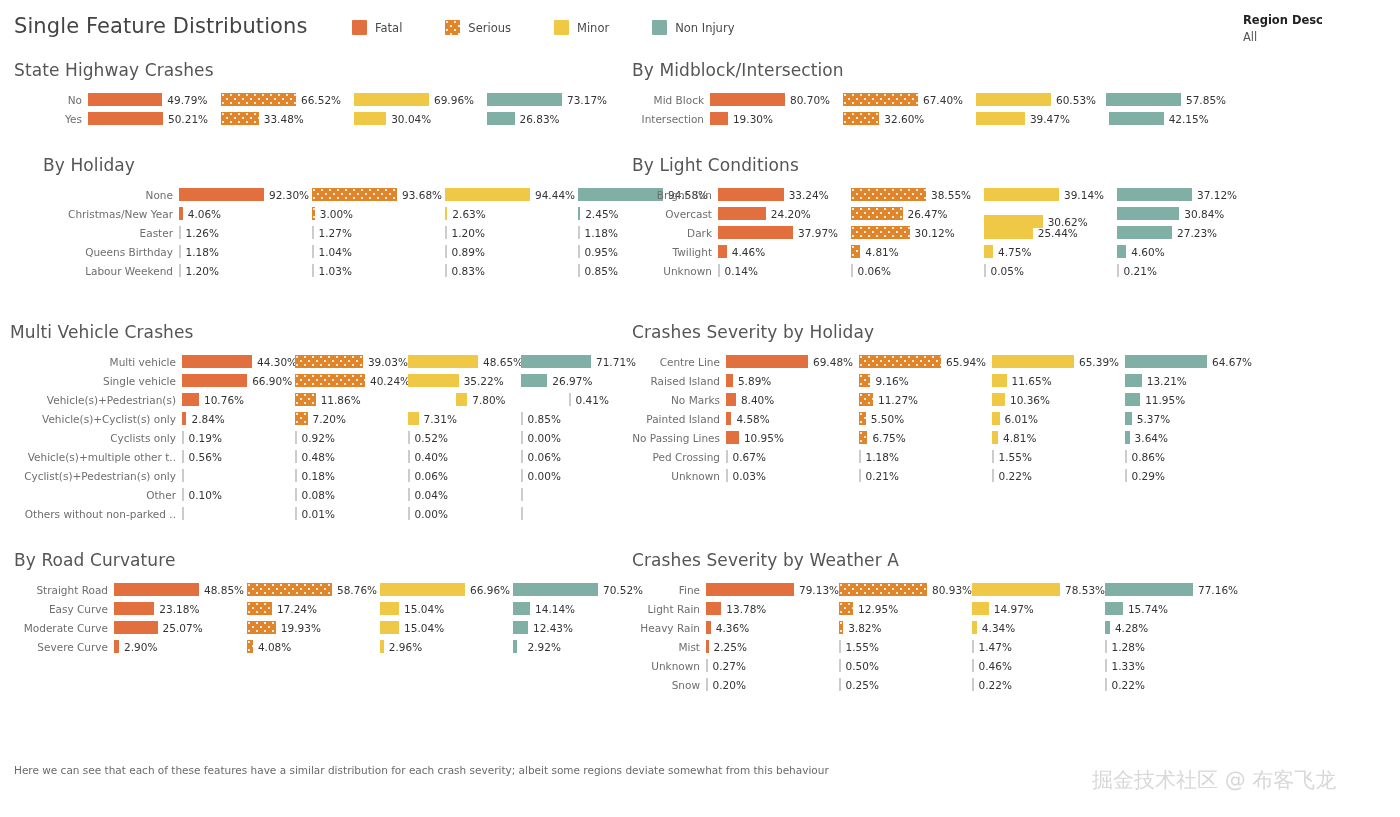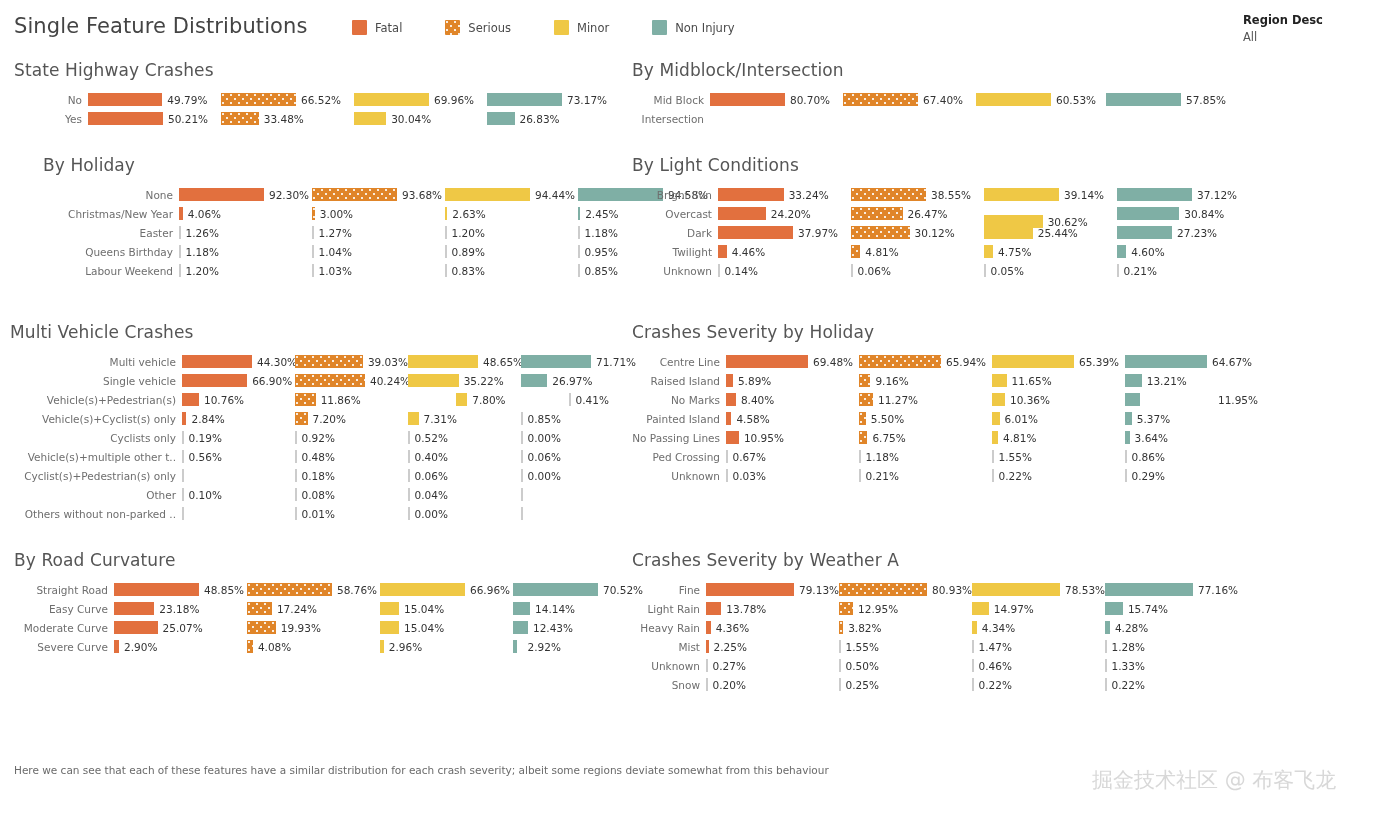--- a/index.html
+++ b/index.html
@@ -167,20 +167,38 @@
                 <span class="val">60.53%</span>
               </div>
               <div class="cell" style="width: 133px;">
                 <div class="bar s-noninjury" style="width: 75px;"></div>
                 <span class="val">57.85%</span>
               </div>
             </div>
           </div>
           <div class="row">
             <div class="row-label" style="width: 72px;">Intersection</div>
+            <div class="cols">
+              <div class="cell" style="width: 133px;">
+                <div class="bar s-fatal" style="width: 17.94px;"></div>
+                <span class="val">19.30%</span>
+              </div>
+              <div class="cell" style="width: 133px;">
+                <div class="bar s-serious" style="width: 36.28px;"></div>
+                <span class="val">32.60%</span>
+              </div>
+              <div class="cell" style="width: 133px;">
+                <div class="bar s-minor" style="width: 48.91px;"></div>
+                <span class="val">39.47%</span>
+              </div>
+              <div class="cell" style="width: 133px;">
+                <div class="bar s-noninjury" style="width: 54.65px;"></div>
+                <span class="val">42.15%</span>
+              </div>
+            </div>
           </div>
         </div>
       </div>
       <div class="panel" style="left: 14px; top: 155px; margin-left: 29px;">
         <div class="panel-title">By Holiday</div>
         <div class="rows">
           <div class="row">
             <div class="row-label" style="width: 130px;">None</div>
             <div class="cols">
               <div class="cell" style="width: 133px;">
@@ -644,21 +662,21 @@
                 <span class="val">8.40%</span>
               </div>
               <div class="cell" style="width: 133px;">
                 <div class="bar s-serious" style="width: 14.01px;"></div>
                 <span class="val">11.27%</span>
               </div>
               <div class="cell" style="width: 133px;">
                 <div class="bar s-minor" style="width: 12.99px;"></div>
                 <span class="val">10.36%</span>
               </div>
-              <div class="cell" style="width: 133px; justify-content: space-between;">
+              <div class="cell" style="width: 133px;">
                 <div class="bar s-noninjury" style="width: 15.15px;"></div>
                 <span class="val">11.95%</span>
               </div>
             </div>
           </div>
           <div class="row">
             <div class="row-label" style="width: 88px;">Painted Island</div>
             <div class="cols">
               <div class="cell" style="width: 133px;">
                 <div class="bar s-fatal" style="width: 5.41px;"></div>

